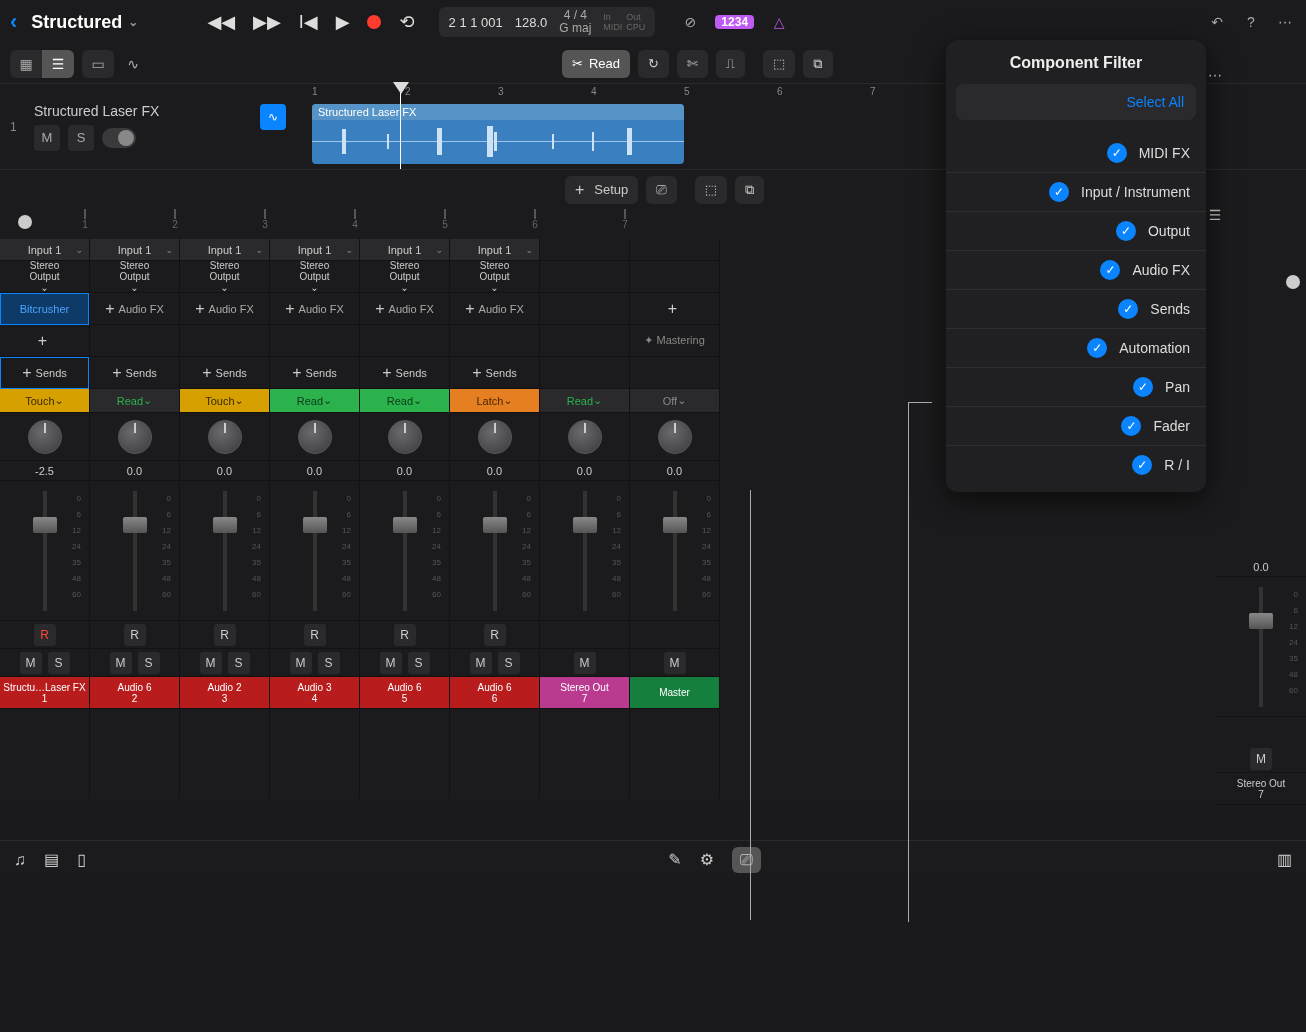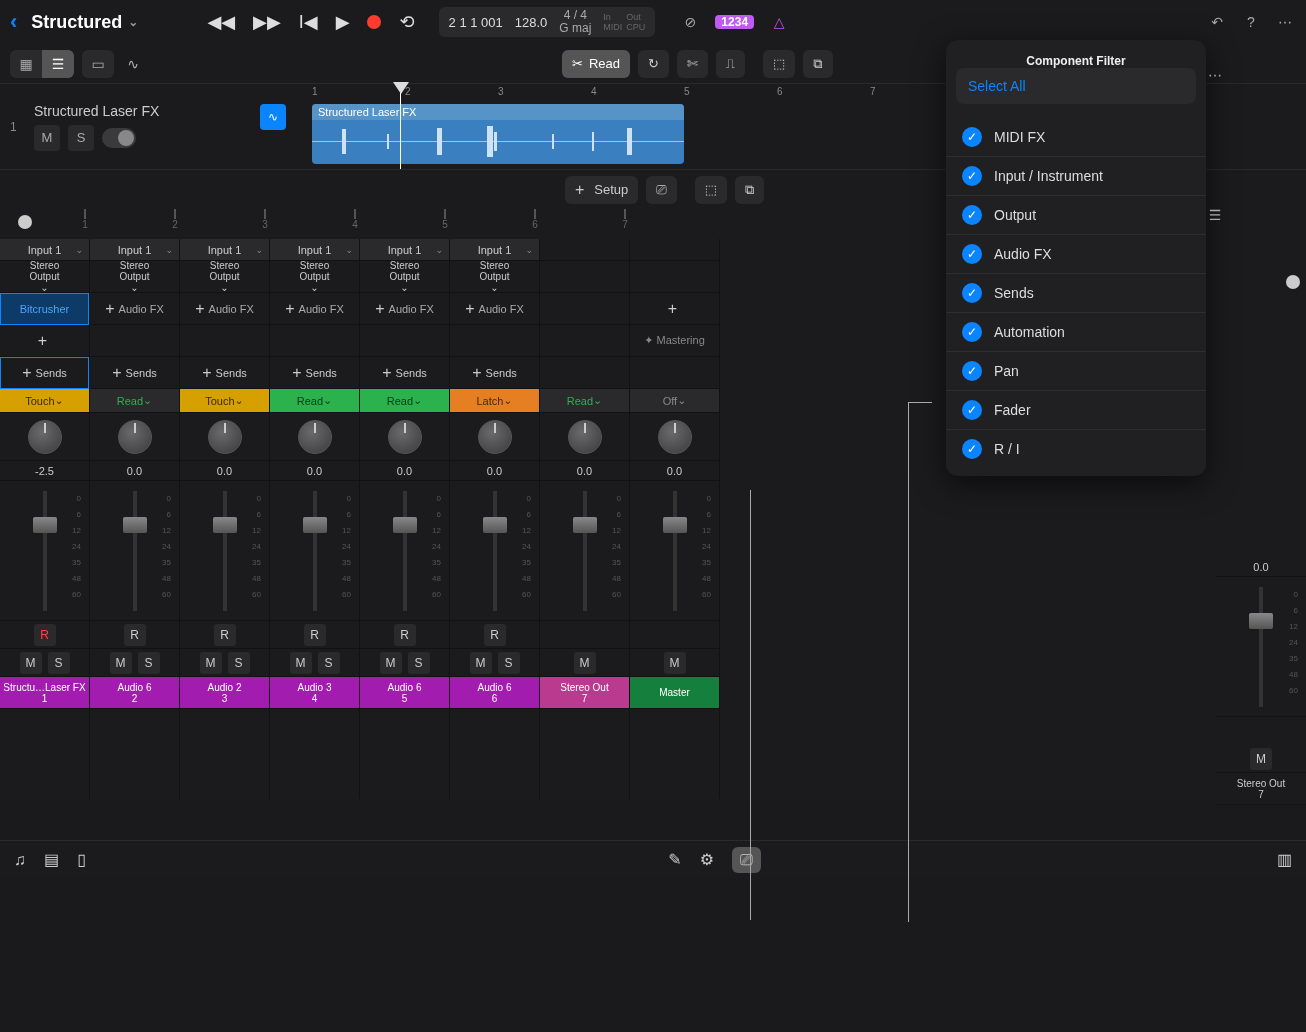--- a/index.html
+++ b/index.html
@@ -83,37 +83,37 @@
 .slot.val { height: 20px; font-size: 11px; color: #ccc; }
 .slot.fader { height: 140px; position: relative; align-items: flex-start; justify-content: center; }
 .fader-track { width: 4px; height: 120px; background: #333; margin: 10px auto; position: relative; }
 .fader-cap { position: absolute; left: -10px; width: 24px; height: 16px; background: linear-gradient(#888,#555); border-radius: 2px; top: 26px; }
 .fader-scale { position: absolute; right: 8px; top: 10px; font-size: 8px; color: #555; line-height: 2.0; text-align: right; }
 .slot.r { height: 28px; }
 .r-btn { width: 22px; height: 22px; background: #2a2a2c; border-radius: 3px; display: flex; align-items: center; justify-content: center; font-size: 12px; color: #ccc; }
 .r-btn.rec { color: #ff453a; }
 .slot.ms { height: 28px; gap: 6px; }
 .slot.name { height: 32px; flex-direction: column; font-size: 10px; line-height: 1.1; }
-.name-blue { background: #a21caf; color: #fff; }
+.name-blue { background: #b91c1c; color: #fff; }
 .name-mag { background: #b93a8f; color: #fff; }
 .name-pur { background: #15803d; color: #fff; }
 
 
 .right-strip { position: absolute; right: 0; top: 225px; width: 90px; }
 
 
 .bottombar { position: absolute; left: 0; right: 0; top: 840px; height: 38px; background: #1b1b1d; border-top: 1px solid #2a2a2c; display: flex; align-items: center; padding: 0 14px; gap: 18px; }
 .bottombar .spacer { flex: 1; }
 .bb-btn { color: #ccc; font-size: 16px; }
 .bb-btn.active { background: #555; border-radius: 6px; padding: 4px 8px; }
 
 
 .panel { position: absolute; right: 100px; top: 40px; width: 260px; background: #202022; border-radius: 12px; padding: 14px 0 8px; box-shadow: 0 8px 30px rgba(0,0,0,0.6); }
-.panel h3 { text-align: center; color: #eee; font-size: 12px; font-weight: 600; }
-.panel .row { display: flex; align-items: center; padding: 9px 16px; gap: 12px; color: #ddd; font-size: 14px; }
+.panel h3 { text-align: center; color: #eee; font-size: 16px; font-weight: 600; margin-bottom: 12px; }
+.panel .row { display: flex; align-items: center; padding: 9px 16px; gap: 12px; color: #ddd; font-size: 14px; justify-content: flex-end; }
 .panel .row.select-all { background: #2a2a2c; border-radius: 8px; margin: 0 10px 14px; color: #0a84ff; padding: 10px 12px; }
 .panel .row + .row { border-top: 1px solid #2e2e30; }
 .chk { width: 20px; height: 20px; border-radius: 50%; display: flex; align-items: center; justify-content: center; font-size: 12px; color: #fff; flex-shrink: 0; }
 .chk.on { background: #0a84ff; }
 .chk.off { border: 2px solid #666; }
 
 
 .callout { position: absolute; background: #aaa; }
 
 .plus { font-size: 16px; margin-right: 4px; color: #ccc; }

